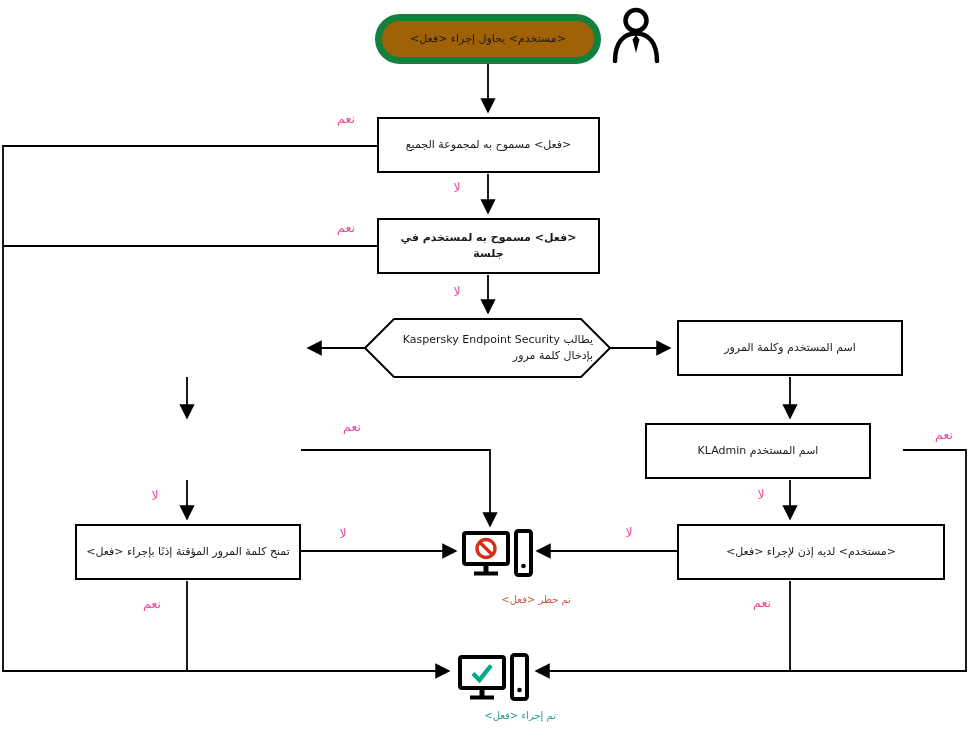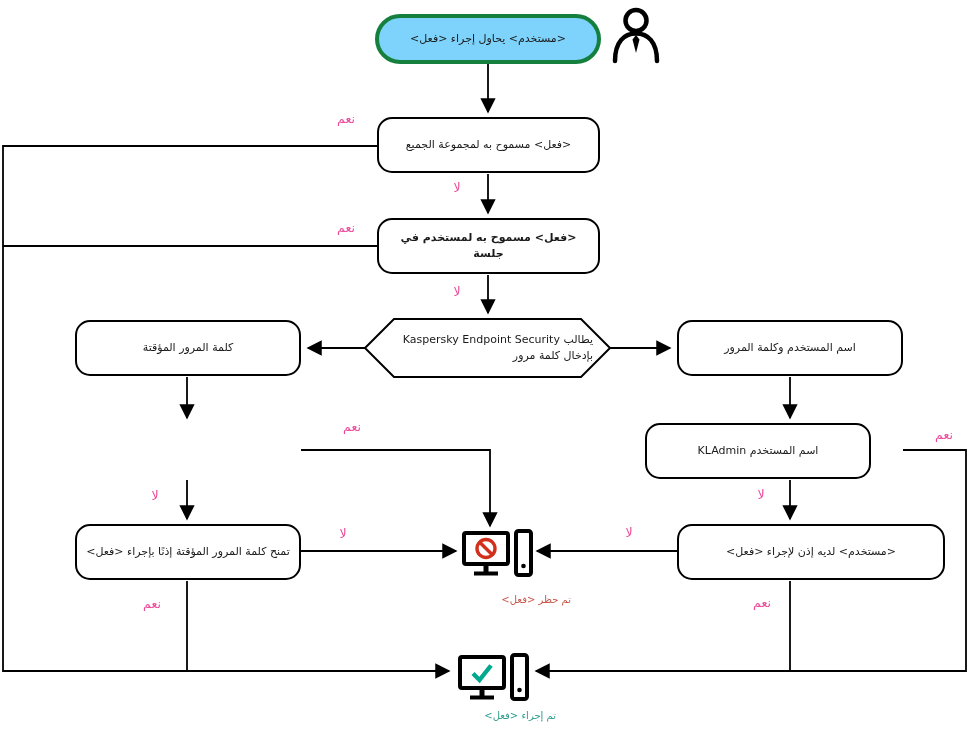--- a/index.html
+++ b/index.html
@@ -4,24 +4,24 @@
 <style>
   html,body { margin:0; padding:0; background:#ffffff; }
   .stage {
     position:relative; width:974px; height:745px; background:#ffffff;
     font-family:"DejaVu Sans", sans-serif; overflow:hidden;
   }
   svg.layer { position:absolute; left:0; top:0; z-index:1; }
   .node {
     position:absolute; z-index:2; display:flex; align-items:center; justify-content:center;
     text-align:center; font-size:11px; color:#1a1a1a; line-height:1.5;
-    padding:2px 6px; box-sizing:border-box;border-radius:15px;
+    padding:2px 6px; box-sizing:border-box;
   }
   .box  { border:2px solid #000; background:#fff; }
-  .oval { border:4px solid #15803d; background:#7dd3fc; border-radius:26px; }
+  .oval { border:7px solid #15803d; background:#a16207; border-radius:26px; }
   .hex-text { background:transparent;text-align:right; }
   .edge-label {
     position:absolute; z-index:2; font-size:12.5px; color:#ec4899; text-align:center;
   }
   .caption {
     position:absolute; z-index:2; text-align:right; font-size:10px; direction:rtl;
   }
   .caption-blocked   { color:#C9564A; }
   .caption-performed { color:#2E9C8E; }
 </style>
@@ -88,21 +88,20 @@
   </svg>
 
   <div class="node oval" dir="rtl" style="left:375px; top:14px; width:226px; height:50px;">&lt;مستخدم&gt; يحاول إجراء &lt;فعل&gt;</div>
 
   <div class="node box" dir="rtl" style="left:377px; top:117px; width:223px; height:56px;">&lt;فعل&gt; مسموح به لمجموعة الجميع</div>
 
   <div class="node box" dir="rtl" style="left:377px; top:218px; width:223px; height:56px;font-weight:bold;">&lt;فعل&gt; مسموح به لمستخدم في جلسة</div>
 
   <div class="node hex-text" dir="rtl" style="left:377px; top:330px; width:222px; height:36px;">يطالب Kaspersky Endpoint Security بإدخال كلمة مرور</div>
 
-  <div class="node box" dir="rtl" style="left:75px; top:320px; width:226px; height:56px;">كلمة المرور المؤقتة</div>
 
   <div class="node box" dir="rtl" style="left:677px; top:320px; width:226px; height:56px;">اسم المستخدم وكلمة المرور</div>
 
 
   <div class="node box" dir="rtl" style="left:645px; top:423px; width:226px; height:56px;">اسم المستخدم KLAdmin</div>
 
   <div class="node box" dir="rtl" style="left:75px; top:524px; width:226px; height:56px;">تمنح كلمة المرور المؤقتة إذنًا بإجراء &lt;فعل&gt;</div>
 
   <div class="node box" dir="rtl" style="left:677px; top:524px; width:268px; height:56px;">&lt;مستخدم&gt; لديه إذن لإجراء &lt;فعل&gt;</div>
 

